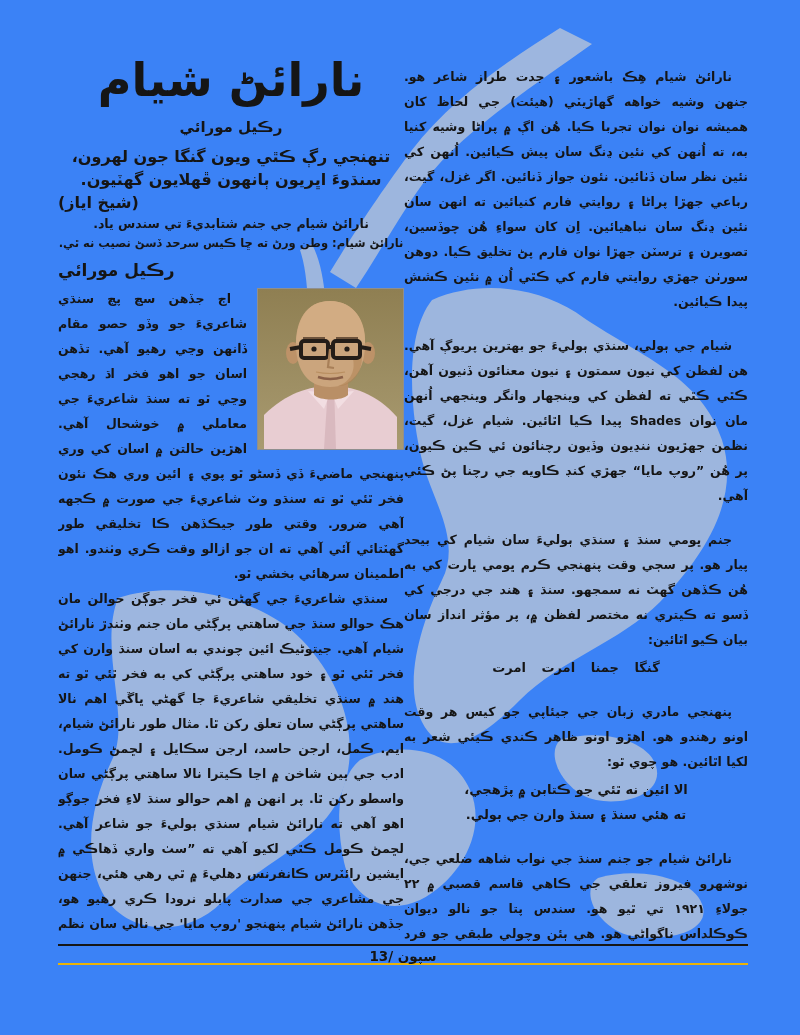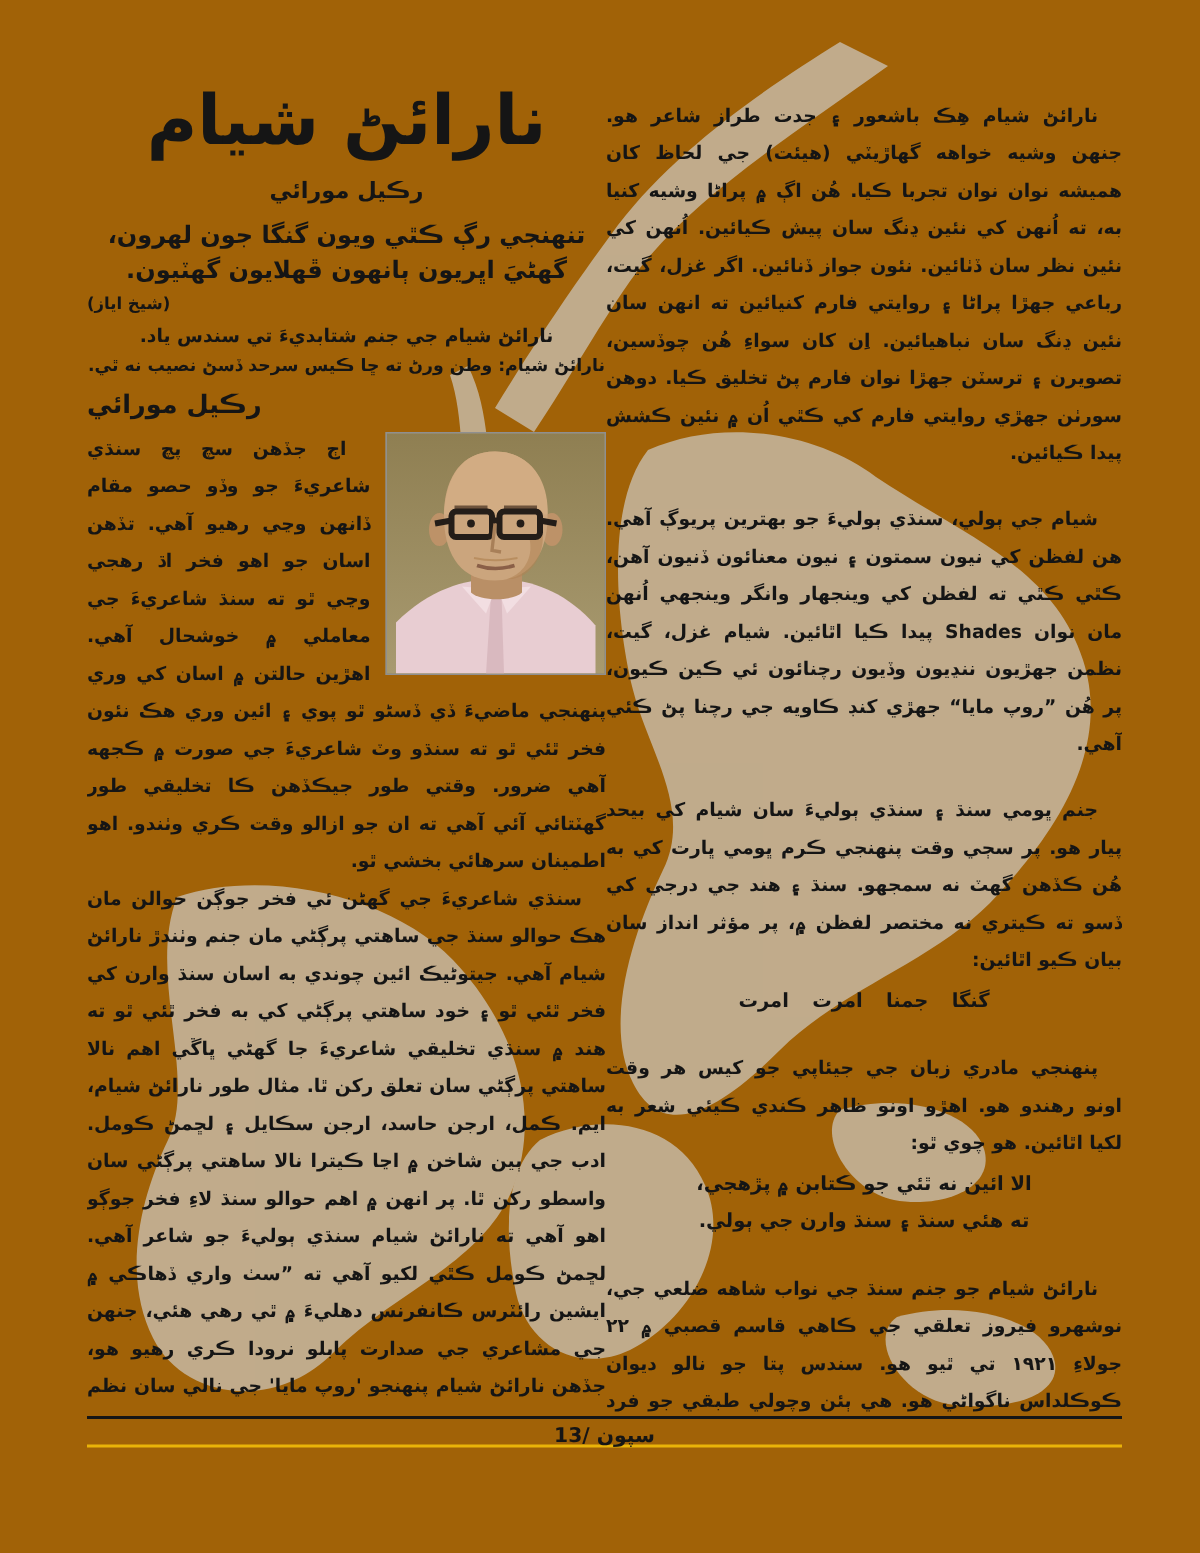--- a/index.html
+++ b/index.html
@@ -1,27 +1,27 @@
 <!DOCTYPE html>
 <html lang="sd" dir="rtl"><head>
 <meta charset="utf-8">
 <style>
   html,body{margin:0;padding:0;background:#e9e9e9;}
   .page{
     position:relative;width:800px;height:1035px;margin:0 auto;
-    background:#a16207;overflow:hidden;color:#151515;
+    background:#3b82f6;overflow:hidden;color:#151515;
     font-family:"DejaVu Sans", sans-serif;direction:rtl;
   }
   .watermark{position:absolute;left:0;top:0;z-index:0;pointer-events:none;}
   .col-left{position:absolute;left:58px;top:48px;width:346px;height:894px;z-index:1;direction:rtl;}
   .col-right{position:absolute;left:404px;top:42px;width:344px;height:902px;z-index:1;direction:rtl;overflow:hidden;}
   h1.title{margin:0;text-align:center;font-size:46px;font-weight:bold;line-height:64px;letter-spacing:-1px;}
   .byline{text-align:center;font-weight:bold;font-size:15px;margin-top:4px;line-height:22px;}
   .epigraph{text-align:center;font-weight:bold;font-size:16px;line-height:23px;margin-top:7px;}
-  .attribution{font-weight:bold;font-size:11px;text-align:left;line-height:22px;margin-top:1px;}
+  .attribution{font-weight:bold;font-size:16px;text-align:left;line-height:22px;margin-top:1px;}
   .dedication-1{text-align:center;font-size:12.5px;font-weight:bold;line-height:20px;}
   .dedication-2{text-align:center;font-size:11.5px;font-weight:bold;line-height:19px;}
   .author-heading{font-weight:bold;font-size:17px;text-align:left;line-height:24px;margin-top:5px;}
   .article{margin-top:4px;height:652px;overflow:hidden;}
   .photo{
     float:right;width:147px;height:162px;margin:2px 0 6px 10px;
     border:1px solid #8f8f8f;box-sizing:border-box;background:#9a8a5e;
   }
   .photo svg{display:block;}
   p.body{margin:0;font-size:12.5px;line-height:25px;font-weight:bold;text-align:justify;text-indent:16px;}
@@ -53,21 +53,21 @@
   </svg>
 
   <div class="col-left">
 
     <h1 class="title">نارائڻ شيام</h1>
 
     <div class="byline">رڪيل مورائي</div>
 
     <div class="epigraph">
       <div>تنهنجي رڳ ڪٿي ويون گنگا جون لهرون،</div>
-      <div>گهڻيَ اڀريون ٻانهون ڦهلايون گهٽيون.</div>
+      <div>سنڌوءَ اڀريون ٻانهون ڦهلايون گهٽيون.</div>
     </div>
 
     <div class="attribution">(شيخ اياز)</div>
 
     <div class="dedication-1">نارائڻ شيام جي جنم شتابديءَ تي سندس ياد.</div>
     <div class="dedication-2">نارائڻ شيام: وطن ورڻ ته ڇا ڪيس سرحد ڏسڻ نصيب نه ٿي.</div>
 
     <div class="author-heading">رڪيل مورائي</div>
 
     <div class="article">

